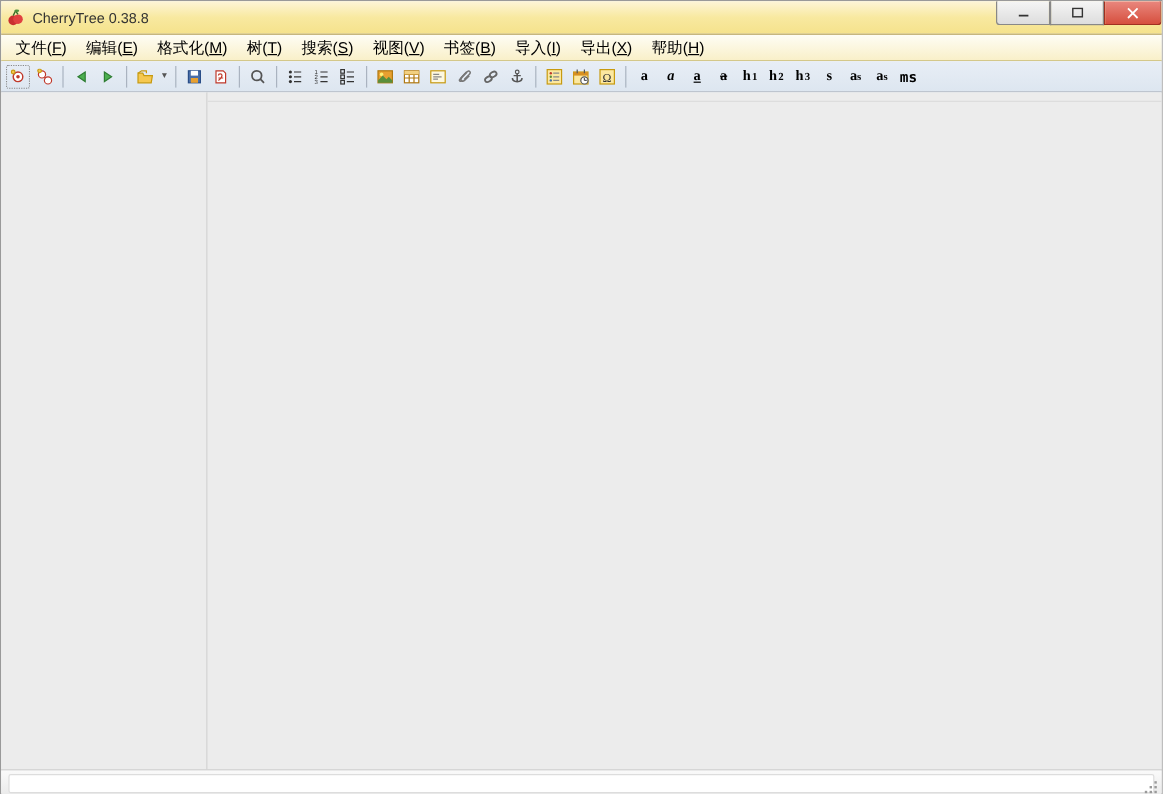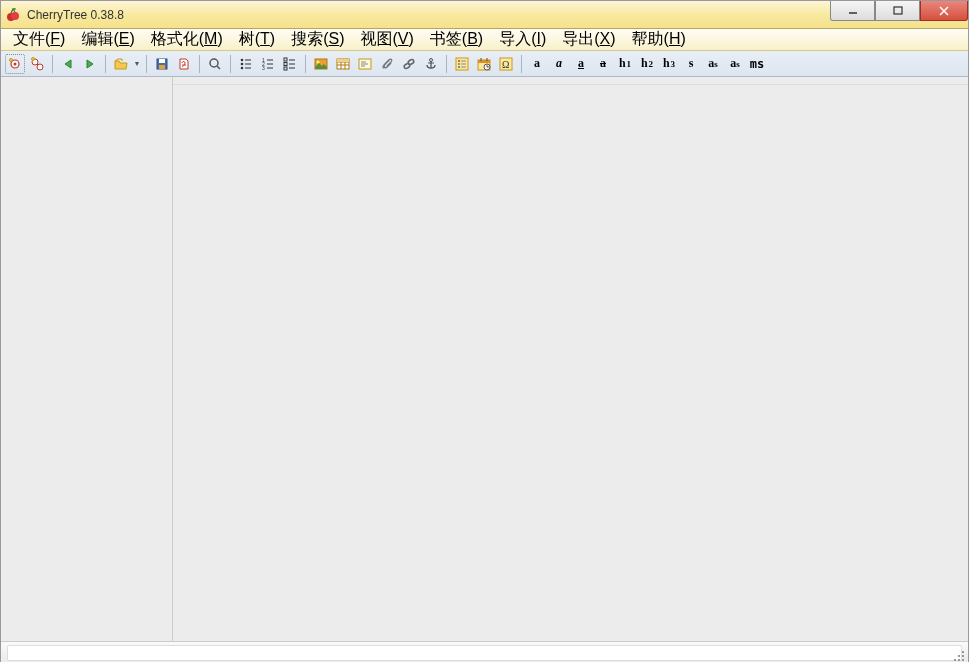--- a/index.html
+++ b/index.html
@@ -10,21 +10,21 @@
 .titlebar { height: 28px; background: linear-gradient(to bottom, #fdf5d8 0%, #f8e9a0 50%, #f5e28c 100%); display: flex; align-items: center; padding: 0 4px; border-bottom: 1px solid #b8a560; position: relative; }
 .titlebar .app-icon { width: 16px; height: 16px; margin-right: 6px; position: relative; }
 .titlebar .title-text { color: #333; font-size: 12px; }
 .window-controls { position: absolute; right: 0; top: 0; display: flex; height: 20px; }
 .win-btn { width: 45px; height: 20px; border: 1px solid #888; border-top: none; background: linear-gradient(to bottom, #f5f5f5, #ddd); display: flex; align-items: center; justify-content: center; font-size: 10px; cursor: pointer; }
 .win-btn.close { background: linear-gradient(to bottom, #e9877e, #d64f3e); border-color: #a03020; color: #fff; border-bottom-right-radius: 3px; width: 48px; }
 .win-btn.min { border-bottom-left-radius: 3px; }
 
 
 .menubar { height: 22px; background: linear-gradient(to bottom, #fefdf5, #f9f0c9); display: flex; align-items: center; padding: 0 4px; border-bottom: 1px solid #d4c88a; }
-.menu-item { padding: 2px 8px; font-size: 16px; color: #000; cursor: pointer; }
+.menu-item { padding: 2px 8px; font-size: 13px; color: #000; cursor: pointer; }
 .menu-item u { text-decoration: underline; }
 
 
 .toolbar { height: 26px; background: linear-gradient(to bottom, #e8eef6 0%, #dde6f0 100%); display: flex; align-items: center; padding: 0 4px; border-bottom: 1px solid #b0b8c4; gap: 2px; }
 .tb-btn { width: 20px; height: 20px; display: flex; align-items: center; justify-content: center; cursor: pointer; border: 1px solid transparent; border-radius: 2px; position: relative; }
 .tb-btn.selected { border: 1px dotted #888; }
 .tb-sep { width: 1px; height: 18px; background: #aab3c0; margin: 0 3px; }
 .tb-dropdown-arrow { width: 8px; display: flex; align-items: center; justify-content: center; font-size: 7px; color: #555; cursor: pointer; }
 
 

